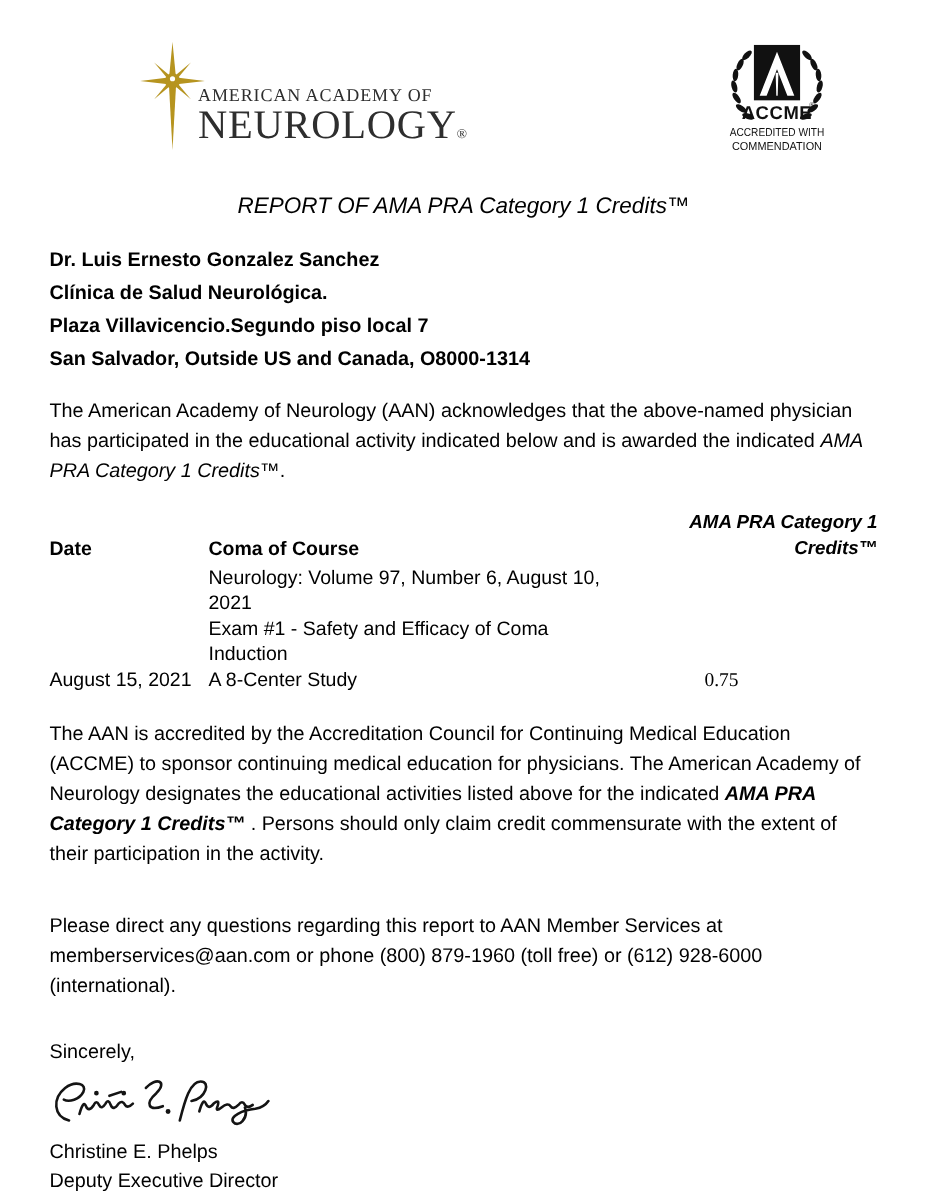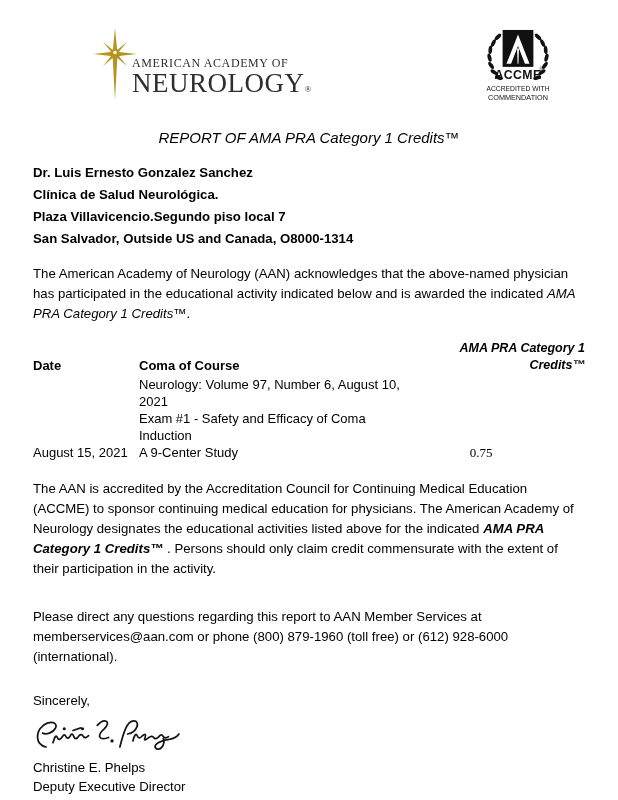--- a/index.html
+++ b/index.html
@@ -127,21 +127,21 @@
     <div class="trow thead">
       <div class="col-date">Date</div>
       <div class="col-course">Coma of Course</div>
       <div class="col-credits">AMA PRA Category 1 Credits™</div>
     </div>
     <div class="trow tbody">
       <div class="col-date">August 15, 2021</div>
       <div class="col-course">
         <div class="course-line">Neurology: Volume 97, Number 6, August 10, 2021</div>
         <div class="course-line">Exam #1 - Safety and Efficacy of Coma Induction</div>
-        <div class="course-line">A 9-Center Study</div>
+        <div class="course-line">A 8-Center Study</div>
       </div>
       <div class="col-credits">0.75</div>
     </div>
   </div>
 
   <div class="para p2"><span>The AAN is accredited by the Accreditation Council for Continuing Medical Education (ACCME) to sponsor continuing medical education for physicians.  The American Academy of Neurology designates the educational activities listed above for the indicated </span><span class="bi">AMA PRA Category 1 Credits™</span><span> . Persons should only claim credit commensurate with the extent of their participation in the activity.</span></div>
 
   <div class="para p3">Please direct any questions regarding this report to AAN Member Services at memberservices@aan.com or phone (800) 879-1960 (toll free) or (612) 928-6000 (international).</div>
 
   <div class="closing">

